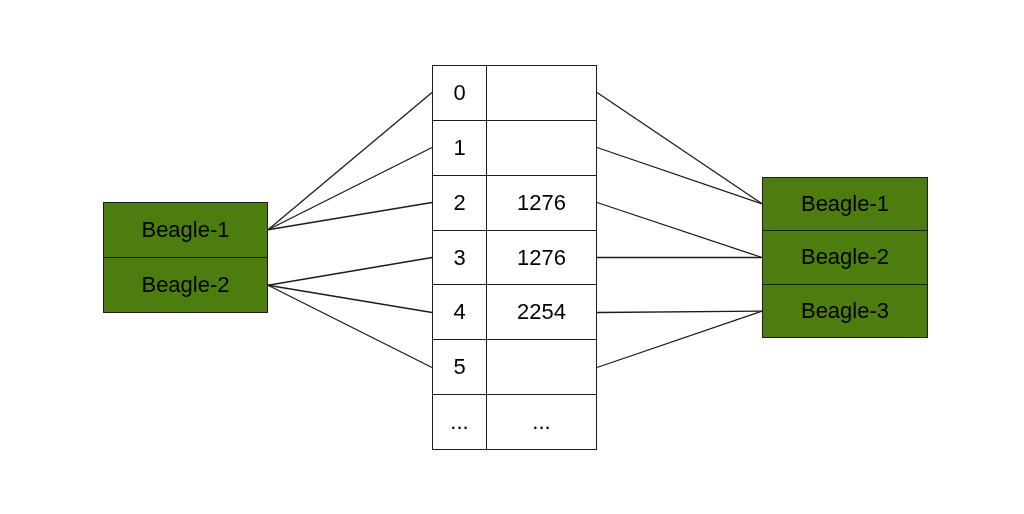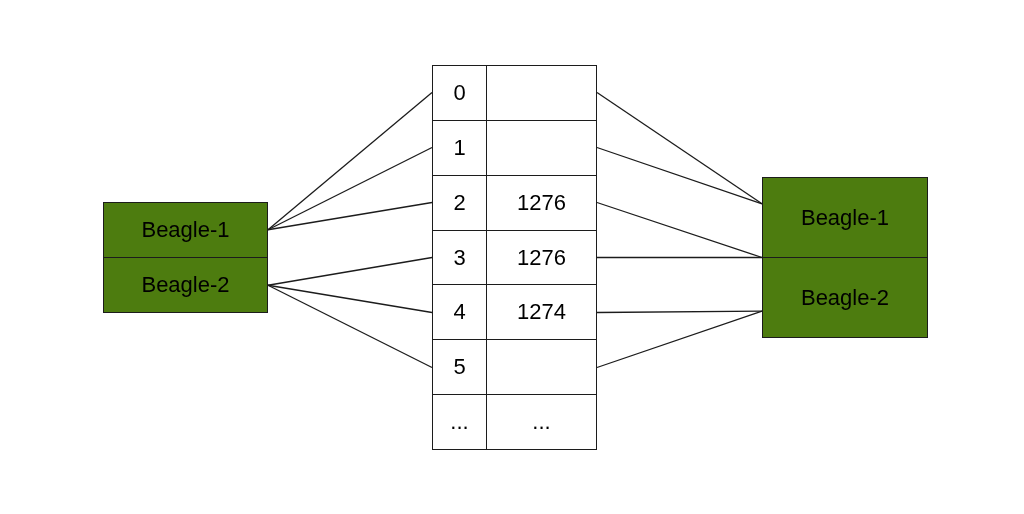--- a/index.html
+++ b/index.html
@@ -118,29 +118,30 @@
     <div class="trow">
       <div class="tcell index">2</div>
       <div class="tcell value">1276</div>
     </div>
     <div class="trow">
       <div class="tcell index">3</div>
       <div class="tcell value">1276</div>
     </div>
     <div class="trow">
       <div class="tcell index">4</div>
-      <div class="tcell value">1274</div>
+      <div class="tcell value">2254</div>
     </div>
     <div class="trow">
       <div class="tcell index">5</div>
     </div>
     <div class="trow">
       <div class="tcell index">...</div>
       <div class="tcell value">...</div>
     </div>
   </div>
 
   <div class="node-group right-group">
     <div class="cell">Beagle-1</div>
     <div class="cell">Beagle-2</div>
+    <div class="cell">Beagle-3</div>
   </div>
 
 </div>
 
 </body></html>

